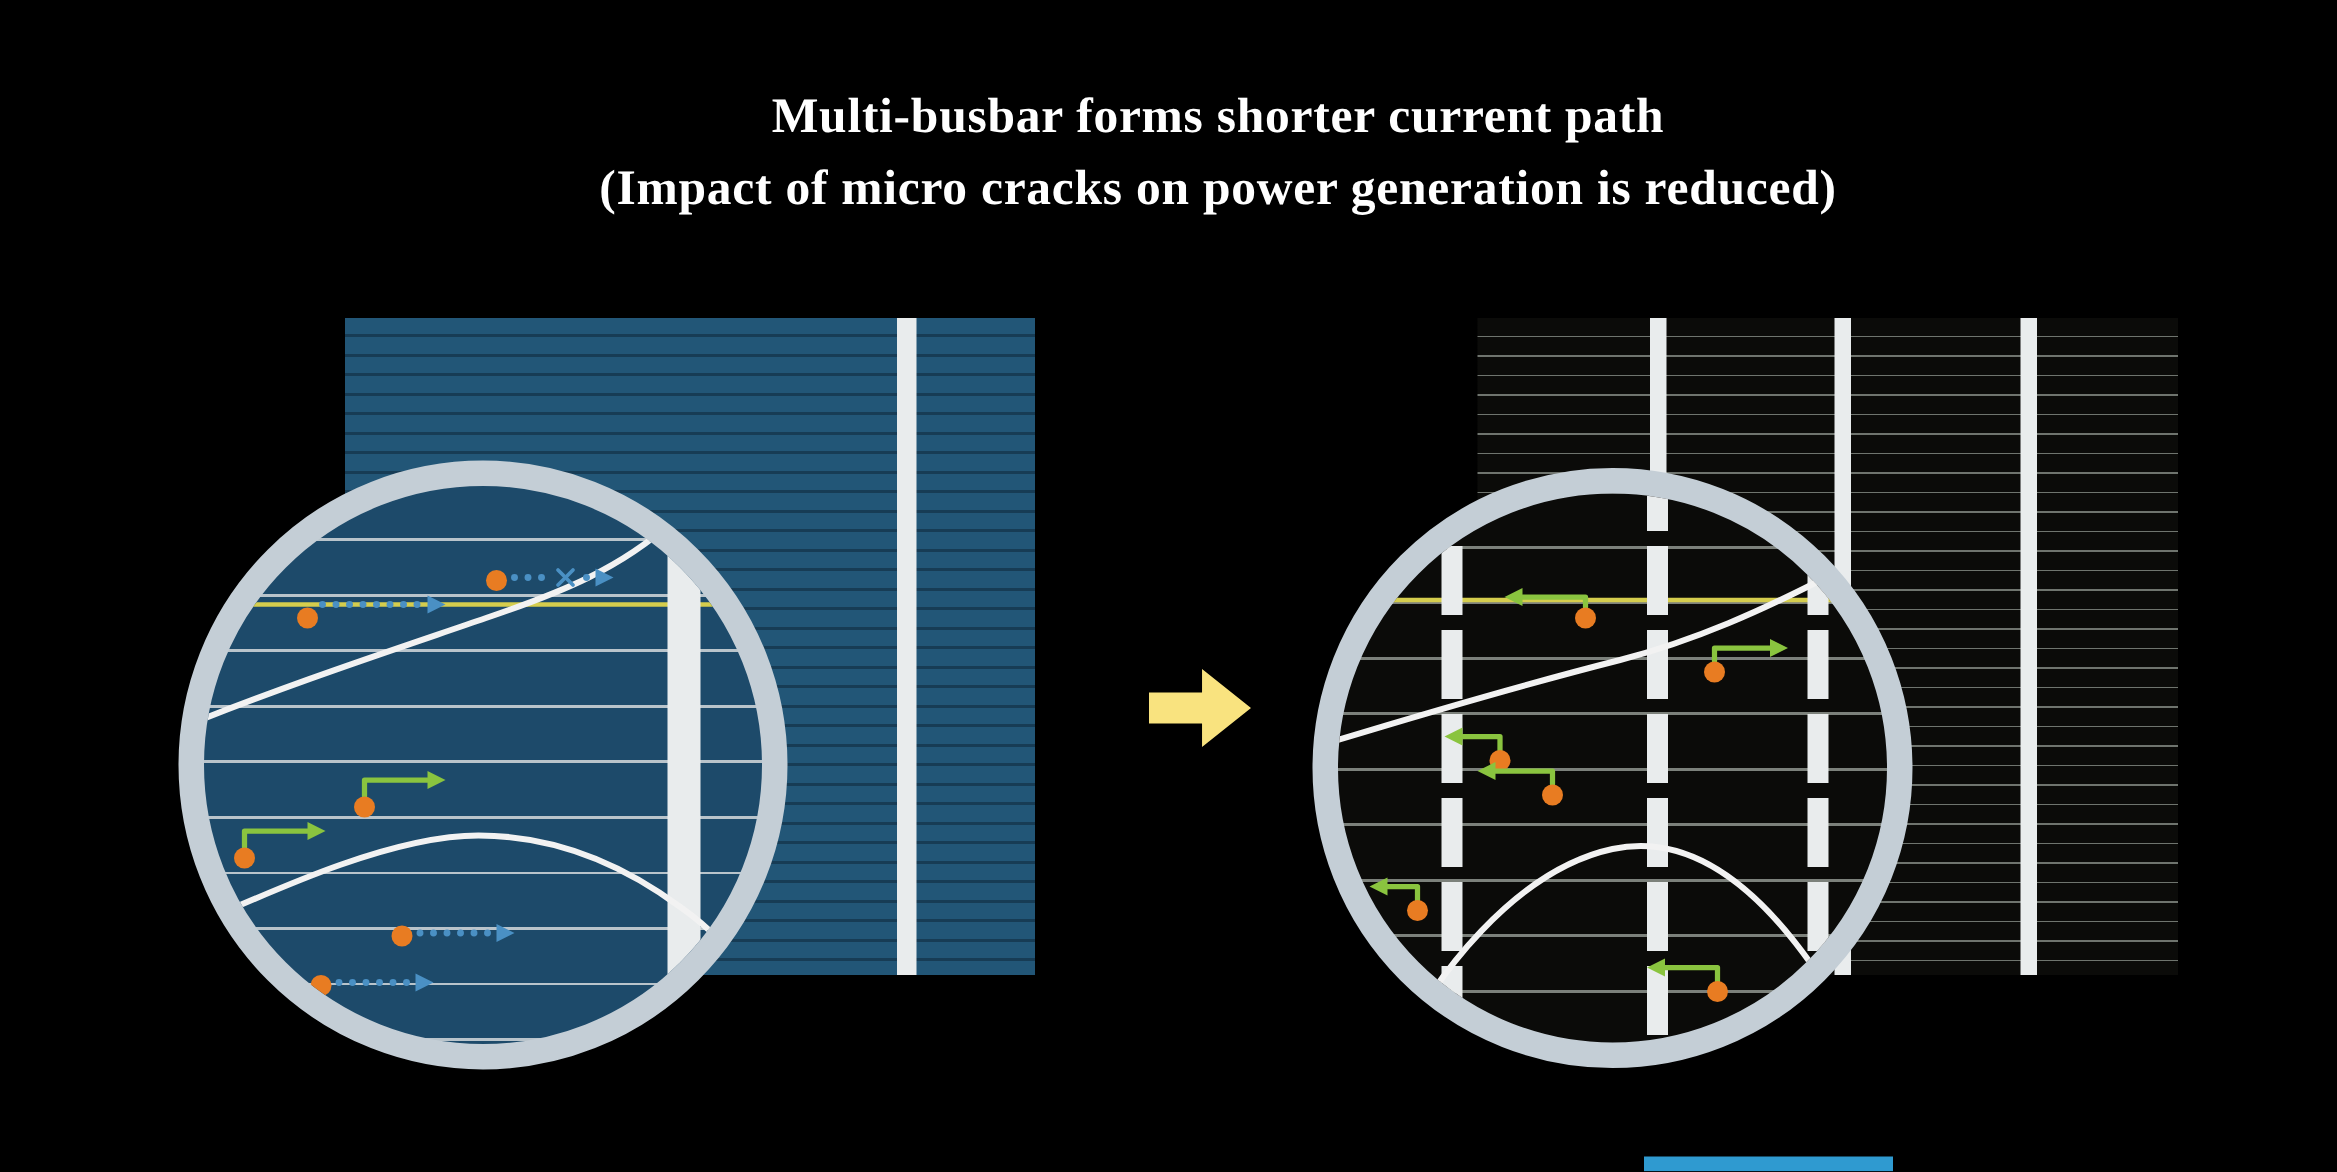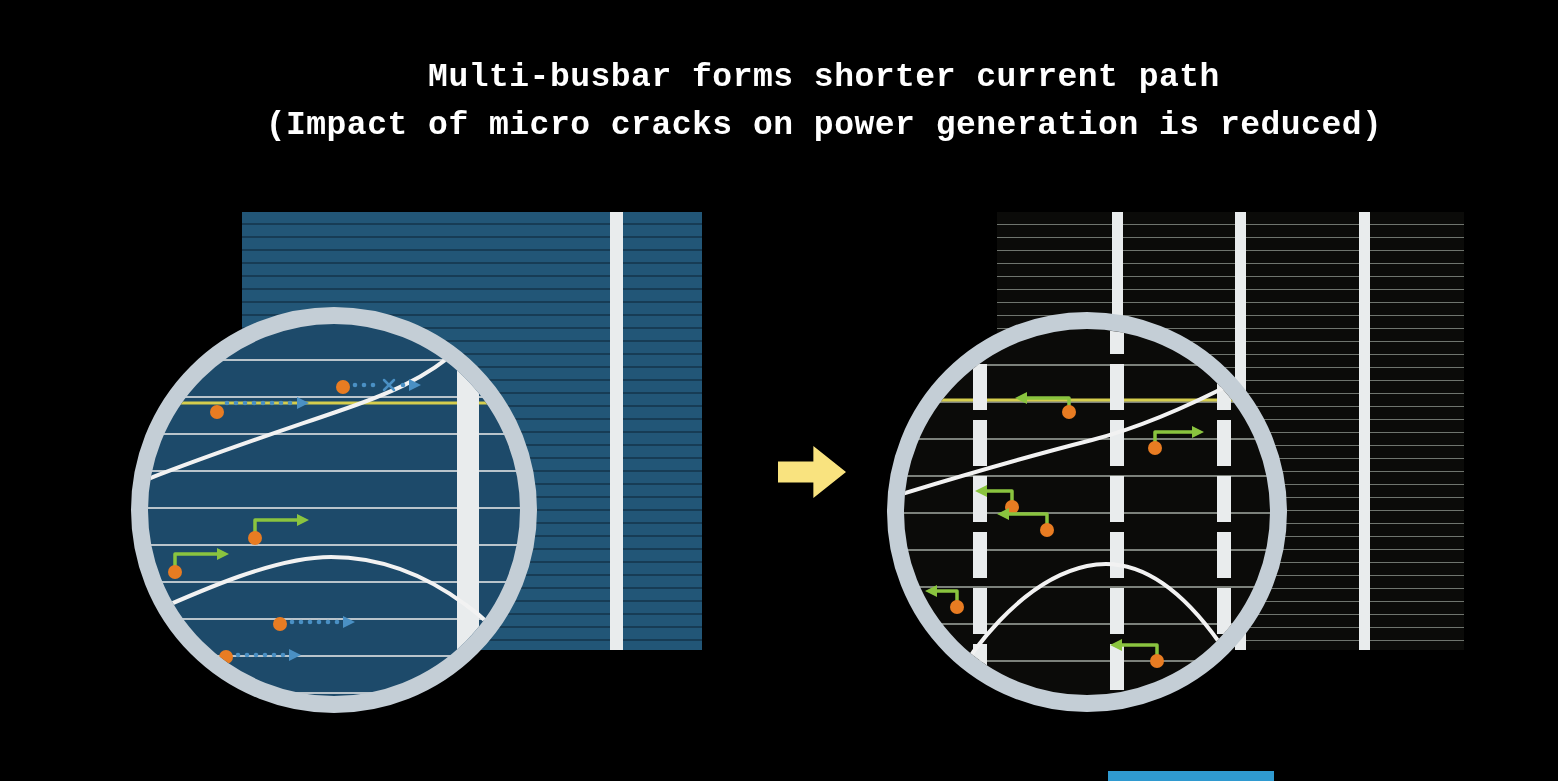--- a/index.html
+++ b/index.html
@@ -1,22 +1,21 @@
 <!DOCTYPE html>
 <html style="--background: #000000; --title-text: #ffffff; --cell-blue: #225677; --cell-blue-line: #173c55; --cell-black: #0b0b09; --cell-black-line: #6f746e; --busbar: #e9eced; --ring: #c4ced6; --mag-blue-bg: #1d4a6a; --mag-blue-line: #b9c4cb; --mag-black-line: #7c817b; --crack: #f2f2f2; --yellow-line: #d5cd4d; --arrow-yellow: #f9e37f; --dot-orange: #e87c22; --arrow-green: #8ac43f; --arrow-blue: #4a90c4; --bottom-bar: #2f9ad0;"><head>
 <meta charset="utf-8">
 <style>
   html, body { margin:0; padding:0; background:#000; }
   .canvas {
     position:relative;
     width:1540px; height:781px;
     background:var(--background, #000000);
     overflow:hidden;
-    font-family:Liberation Mono, monospace;
-    margin-left:12px;
+    font-family:Liberation Serif, serif;
   }
 
   
   .title {
     position:absolute; top:54px; left:0; right:0;
     text-align:center;
     transform:translateX(42px);
     color:var(--title-text, #ffffff);
     font-weight:700;
     font-size:33px;

